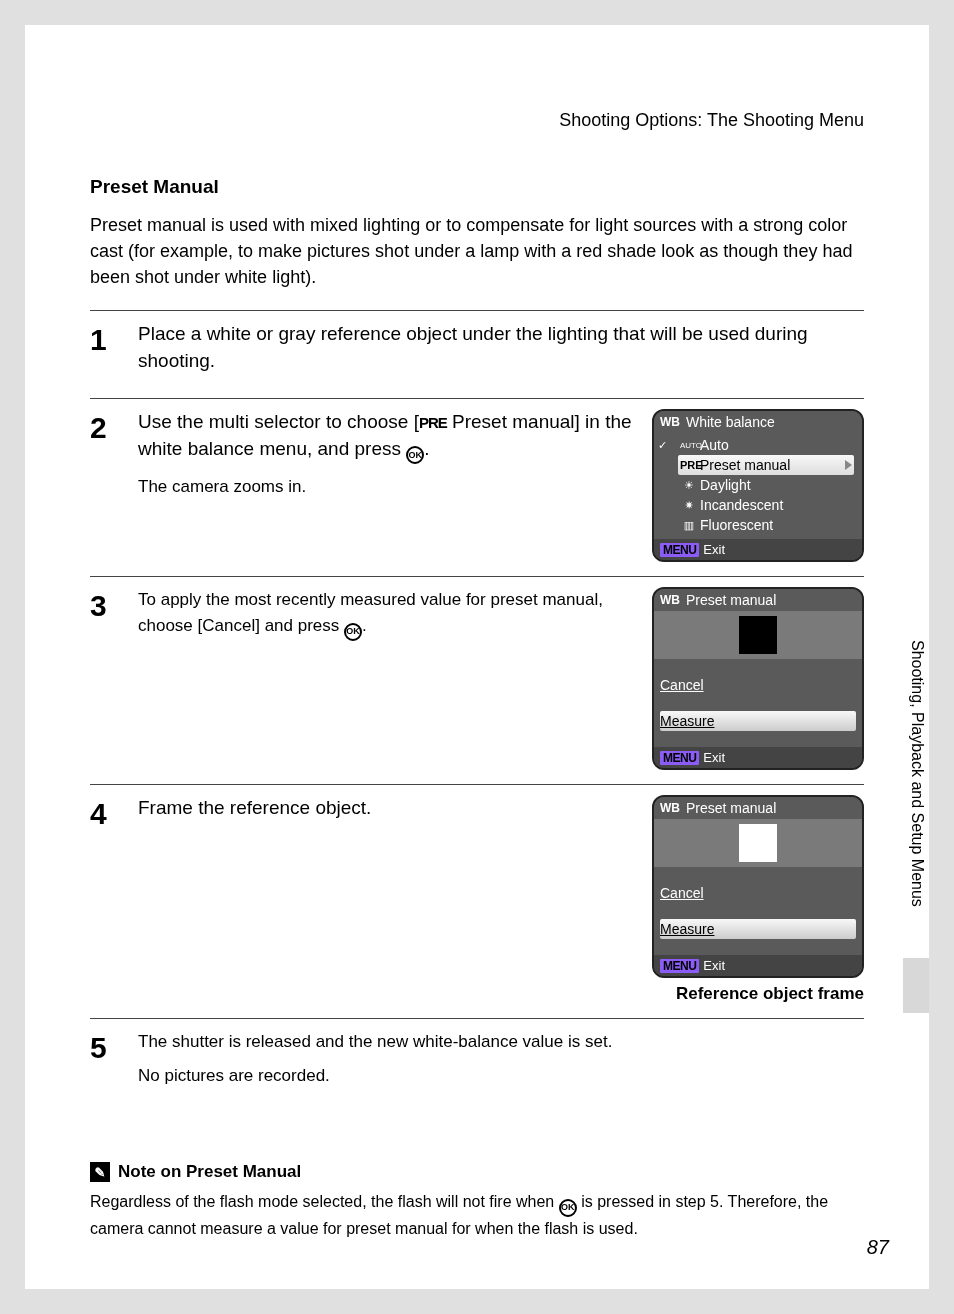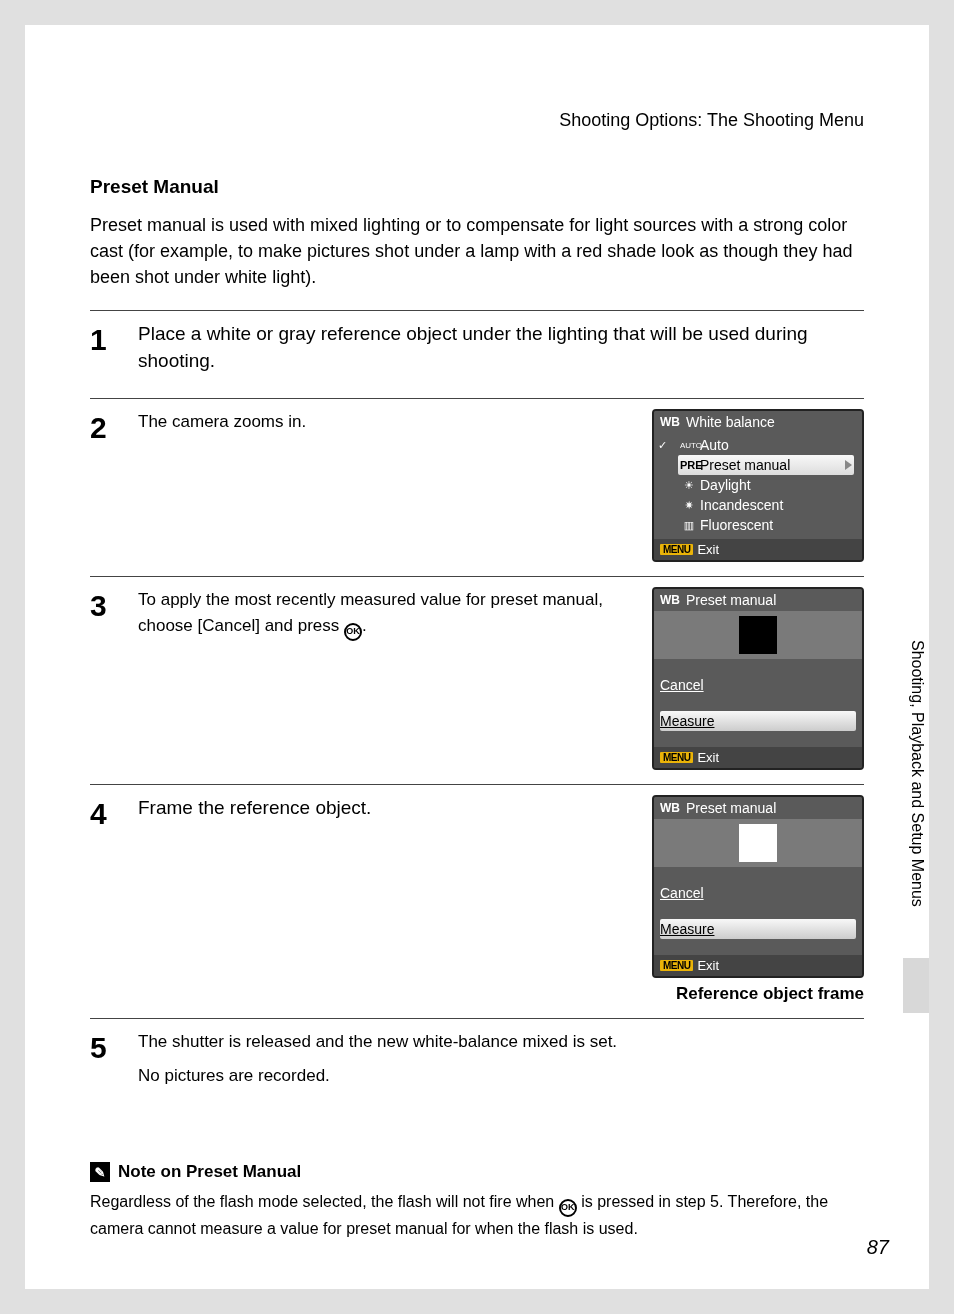--- a/index.html
+++ b/index.html
@@ -64,21 +64,21 @@
     margin-bottom: 10px;
   }
   .step-text .sub-instr {
     font-size: 17px;
     line-height: 1.5;
   }
   .lcd {
     width: 212px;
     flex-shrink: 0;
     border: 2px solid #222;
-    border-radius: 4px;
+    border-radius: 12px;
     background: #5a5a5a;
     font-size: 14px;
     color: #fff;
     overflow: hidden;
   }
   .lcd-header {
     background: #5a5a5a;
     padding: 3px 6px;
     display: flex;
     align-items: center;
@@ -108,23 +108,23 @@
   .lcd-row.selected .row-icon { left: 2px; color:#000; font-weight:bold;}
   .lcd-footer {
     background: #444;
     padding: 3px 6px;
     display: flex;
     align-items: center;
     gap: 4px;
     font-size: 13px;
   }
   .menu-badge {
-    background: #eab308;
+    background: #8b5cf6;
     color: #000;
-    font-size: 10px;
+    font-size: 12px;
     font-weight: bold;
     padding: 0 3px;
     border-radius: 1px;
     letter-spacing: -0.5px;
   }
   .wb-badge {
     font-size: 12px;
     font-weight: bold;
   }
   
@@ -243,20 +243,23 @@
       <div class="step-text">
         <div class="main-instr">Place a white or gray reference object under the lighting that will be used during shooting.</div>
       </div>
     </div>
   </div>
 
   <div class="step">
     <div class="step-num">2</div>
     <div class="step-body">
       <div class="step-text">
+        <div class="main-instr">
+          <span>Use the multi selector to choose [</span><span class="pre-icon">PRE</span><span> Preset manual] in the white balance menu, and press </span><span class="ok-icon">OK</span><span>.</span>
+        </div>
         <div class="sub-instr">The camera zooms in.</div>
       </div>
       <div class="lcd">
         <div class="lcd-header">
           <span class="wb-badge">WB</span>
           <span>White balance</span>
         </div>
         <div style="padding:2px 4px 4px 20px; position:relative;">
           <div class="lcd-row">
               <span class="chk">✓</span>
@@ -339,21 +342,21 @@
         </div>
         <div class="ref-label">Reference object frame</div>
       </div>
     </div>
   </div>
 
   <div class="step">
     <div class="step-num">5</div>
     <div class="step-body">
       <div class="step-text">
-        <div class="sub-instr">The shutter is released and the new white-balance mixed is set.</div>
+        <div class="sub-instr">The shutter is released and the new white-balance value is set.</div>
         <div class="sub-instr" style="margin-top:8px;">No pictures are recorded.</div>
       </div>
     </div>
   </div>
 
   <div class="note-block">
     <div class="note-title">
       <span class="note-icon">✎</span>
       <span>Note on Preset Manual</span>
     </div>

